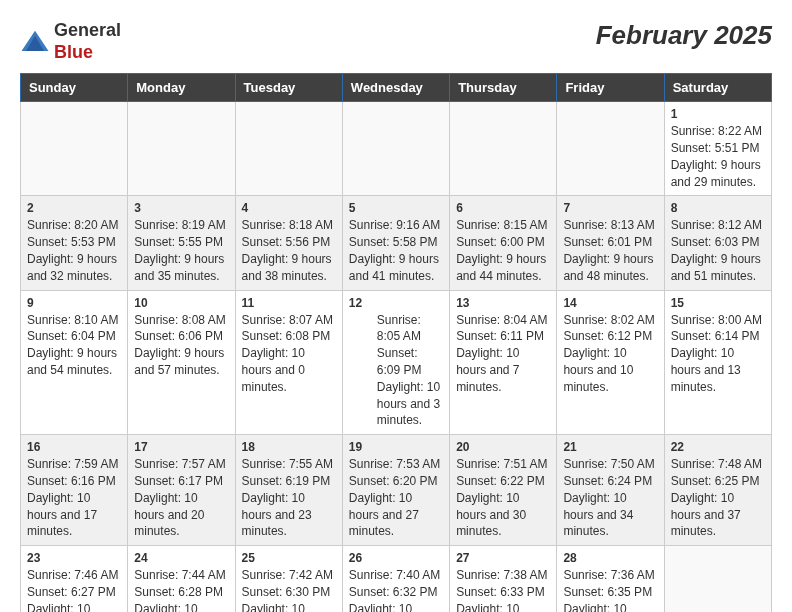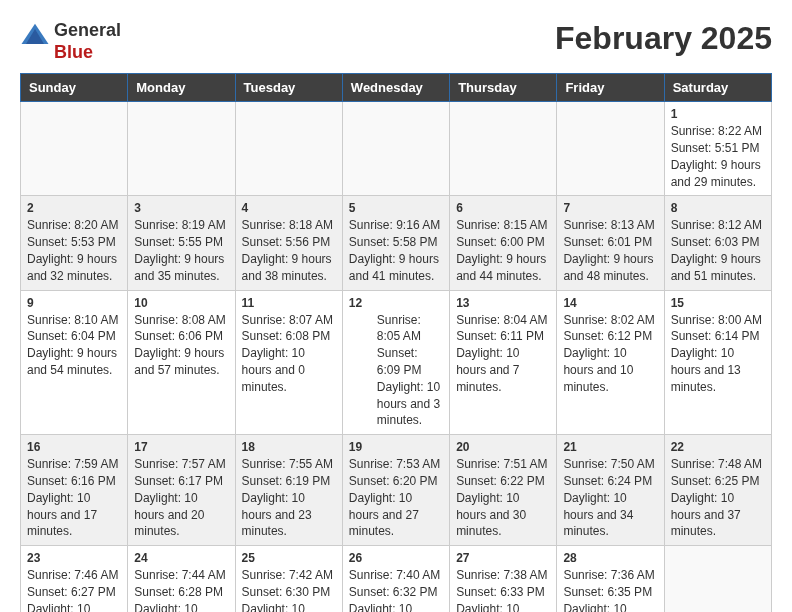--- a/index.html
+++ b/index.html
@@ -11,20 +11,21 @@
       padding: 20px;
     }
     .header {
       display: flex;
       justify-content: space-between;
       align-items: flex-start;
       margin-bottom: 10px;
     }
     .logo {
       display: flex;
+      align-items: center;
     }
     .logo-text {
       display: flex;
       flex-direction: column;
       line-height: 1.2;
     }
     .logo-general {
       font-size: 18px;
       font-weight: bold;
       color: #333;
@@ -36,23 +37,24 @@
     }
     .logo-icon {
       width: 30px;
       height: 30px;
       margin-right: 4px;
     }
     .title-block {
       text-align: right;
     }
     .month-title {
-      font-size: 32px;
+      font-size: 26px;
       font-weight: bold;
       color: #333;
+      font-style: italic;
     }
     .location {
       font-size: 14px;
       color: #555;
     }
     .calendar {
       width: 100%;
       border-collapse: collapse;
       border: 1px solid #ccc;
     }

